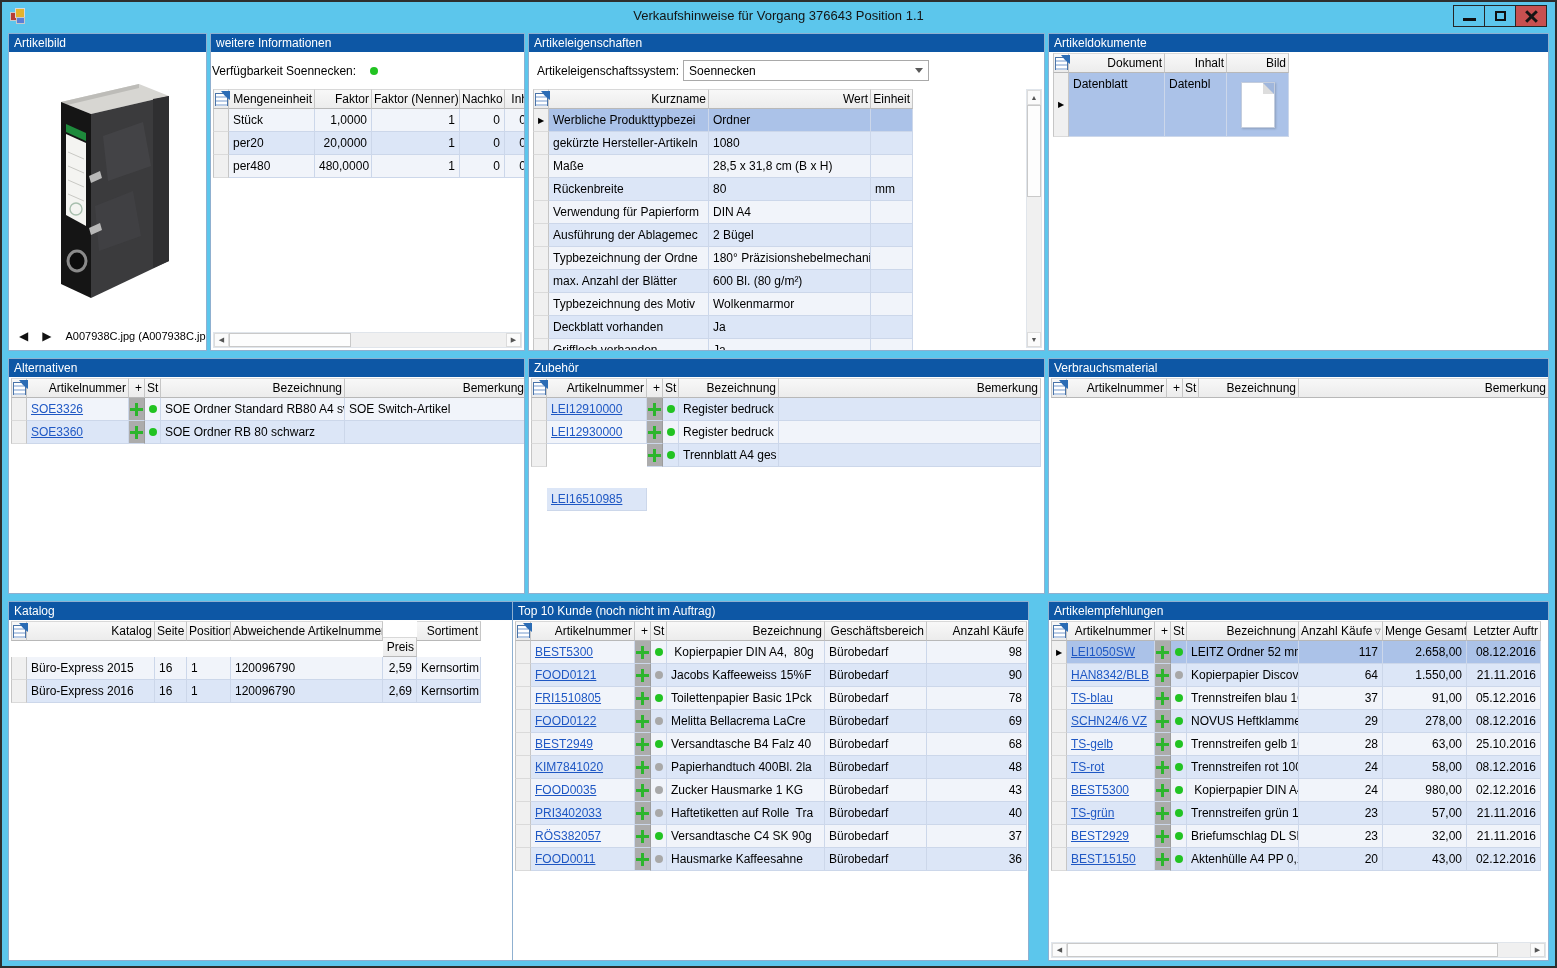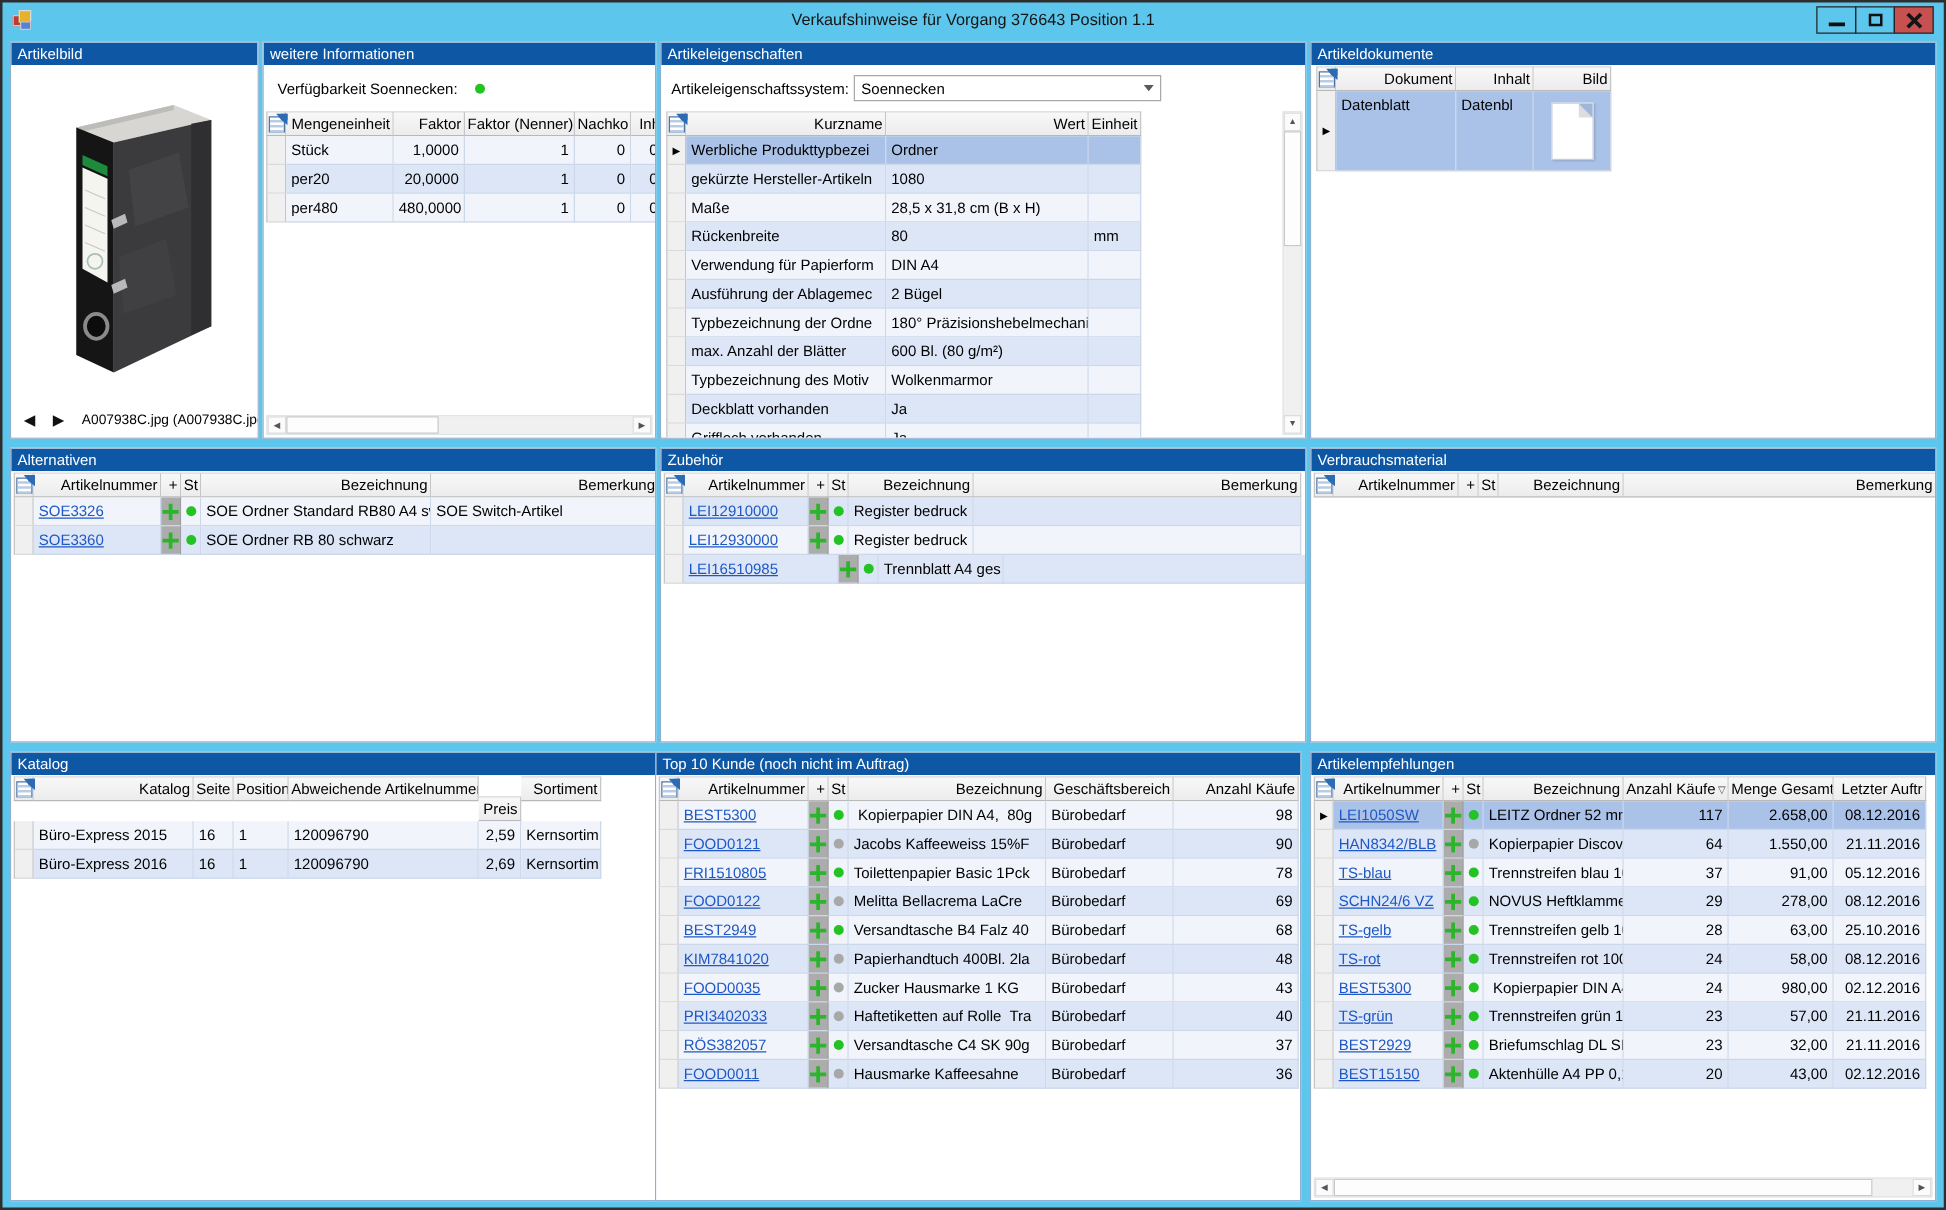--- a/index.html
+++ b/index.html
@@ -50,21 +50,21 @@
   }
   .pbody { position:absolute; top:18px; left:0; right:0; bottom:0; background:#fff; }
   #panel-artikelbild   { left:8px;    top:33px;  width:199px; height:318px; }
   #panel-weitere       { left:210px;  top:33px;  width:315px; height:318px; }
   #panel-eigenschaften { left:528px;  top:33px;  width:517px; height:318px; }
   #panel-dokumente     { left:1048px; top:33px;  width:501px; height:318px; }
   #panel-alternativen  { left:8px;    top:358px; width:517px; height:236px; }
   #panel-zubehoer      { left:528px;  top:358px; width:517px; height:236px; }
   #panel-verbrauch     { left:1048px; top:358px; width:501px; height:236px; }
   #panel-katalog       { left:8px;    top:601px; width:517px; height:360px; }
-  #panel-top10         { left:524px;  top:601px; width:517px; height:360px; }
+  #panel-top10         { left:512px;  top:601px; width:517px; height:360px; }
   #panel-empfehlungen  { left:1048px; top:601px; width:501px; height:360px; }
   
   .dgrid { font-size:12px; color:#000; width:max-content; }
   .g-hrow { display:flex; width:max-content; }
   .g-corner, .g-h {
     background:linear-gradient(#f8f8f8,#ececec);
     border-top:1px solid #d8d8d8; border-bottom:1px solid #b8b8b8; border-right:1px solid #c6c6c6;
     height:20px;
   }
   .g-corner { width:16px; border-left:1px solid #c6c6c6; display:flex; align-items:center; justify-content:center; }
@@ -99,21 +99,21 @@
   .docicon { width:34px; height:46px; background:#fff; border:1px solid #c4cddd; position:relative;
              box-shadow:1px 1px 2px rgba(0,0,0,.18); display:block; }
   .docicon::before { content:""; position:absolute; top:0; right:0;
              border-style:solid; border-width:0 11px 11px 0; border-color:#9fb6dc #9fb6dc #dddddd transparent; }
   
   .cicon { width:13px; height:13px; position:relative; background:#fff; border:1px solid #4a74a8; }
   .cicon::before { content:""; position:absolute; left:0; right:0; top:2px; height:2px; background:#b9cce6; box-shadow:0 4px 0 #b9cce6, 0 8px 0 #b9cce6; }
   .cicon::after { content:""; position:absolute; right:-3px; top:-3px; width:0; height:0;
              border-left:4px solid transparent; border-bottom:4px solid transparent; border-top:5px solid #2b6cb5; border-right:5px solid #2b6cb5; }
   
-  .avail-row { height:37px; display:flex; align-items:center; padding-left:11px; font-size:12px; gap:14px; }
+  .avail-row { height:37px; display:flex; align-items:center; padding-left:1px; font-size:12px; gap:14px; }
   .sysrow { height:37px; display:flex; align-items:center; padding-left:8px; font-size:12px; }
   .combo {
     margin-left:4px; width:246px; height:21px; border:1px solid #a9a9a9; background:#fff;
     display:flex; align-items:center; padding:0 5px; font-size:12px;
   }
   .combo-arrow { margin-left:auto; width:0; height:0; border-left:4px solid transparent;
     border-right:4px solid transparent; border-top:5px solid #5a5a5a; }
   .mount { }
   
   .hscroll { position:absolute; height:16px; background:#f0f0f0; border:1px solid #e0e5eb; display:flex; align-items:stretch; }
@@ -432,21 +432,21 @@
             <div class="g-row" style="height: 23px;">
               <div class="g-gutter"></div>
               <div class="g-c" style="width: 100px;"><a class="glink">LEI12930000</a></div>
               <div class="g-c pluscell" style="width: 16px;"><span class="plusicon"></span></div>
               <div class="g-c statuscell" style="width: 16px;"><span class="dot dgreen"></span></div>
               <div class="g-c" style="width: 100px;">Register bedruck</div>
               <div class="g-c" style="width: 262px;"></div>
             </div>
             <div class="g-row alt" style="height: 23px;">
               <div class="g-gutter"></div>
-              <div class="g-c" style="width: 124px;"><a class="glink">LEI16510985</a></div>
+              <div class="g-c" style="width: 100px; margin-top: 44px;"><a class="glink">LEI16510985</a></div>
               <div class="g-c pluscell" style="width: 16px;"><span class="plusicon"></span></div>
               <div class="g-c statuscell" style="width: 16px;"><span class="dot dgreen"></span></div>
               <div class="g-c" style="width: 100px;">Trennblatt A4 ges</div>
               <div class="g-c" style="width: 262px;"></div>
             </div>
           </div>
         </div>
     </div>
   </div>
 

